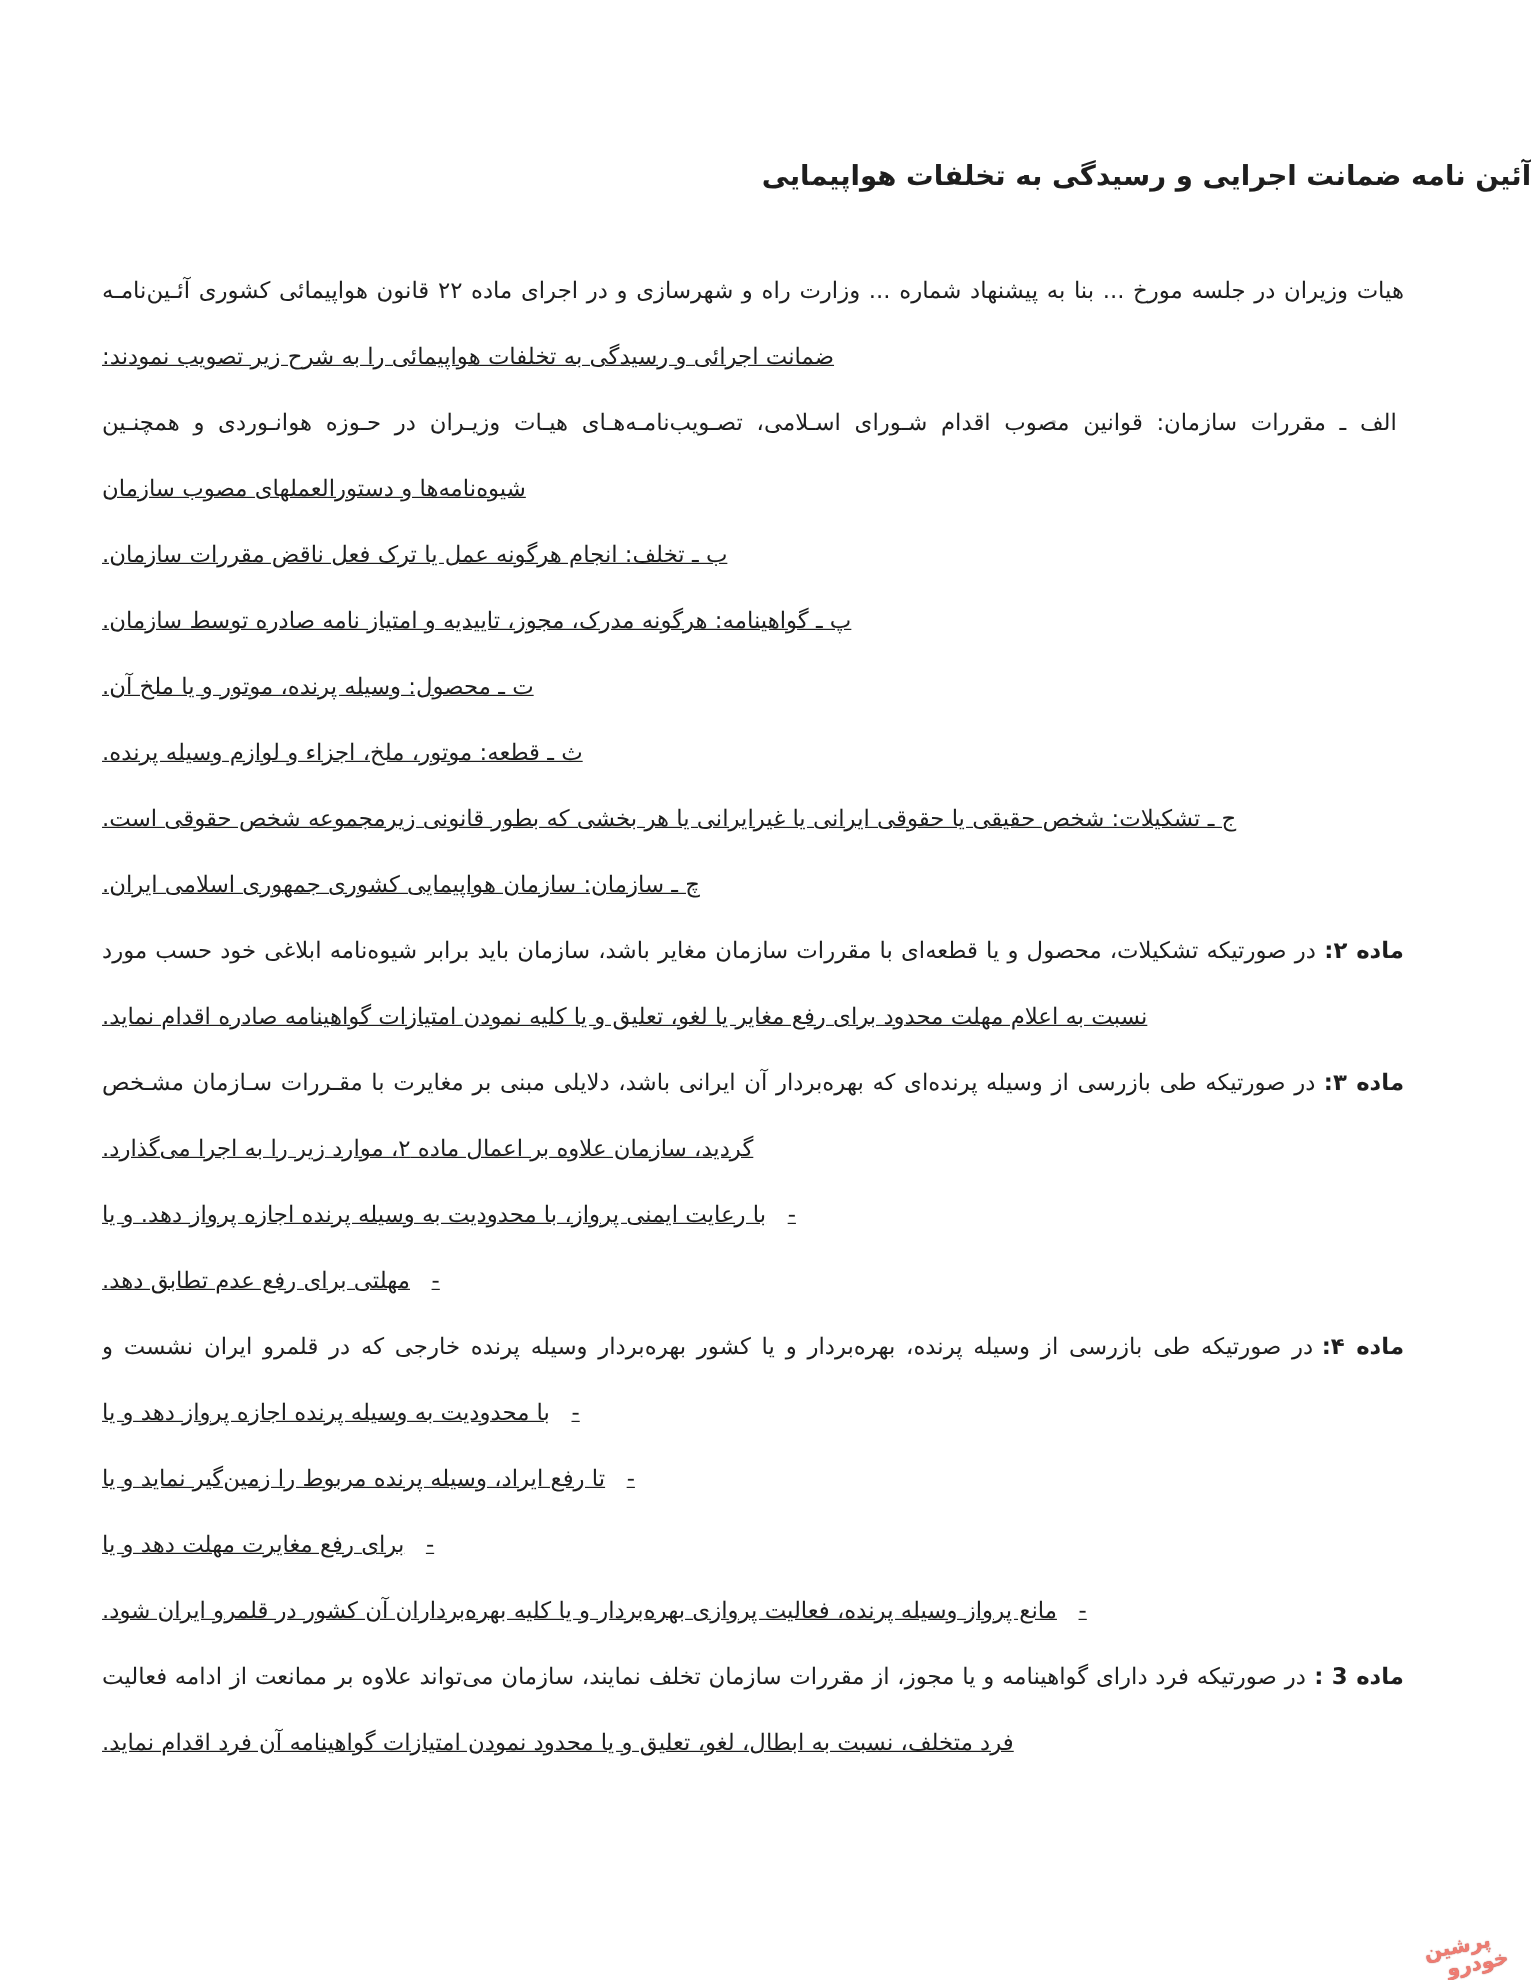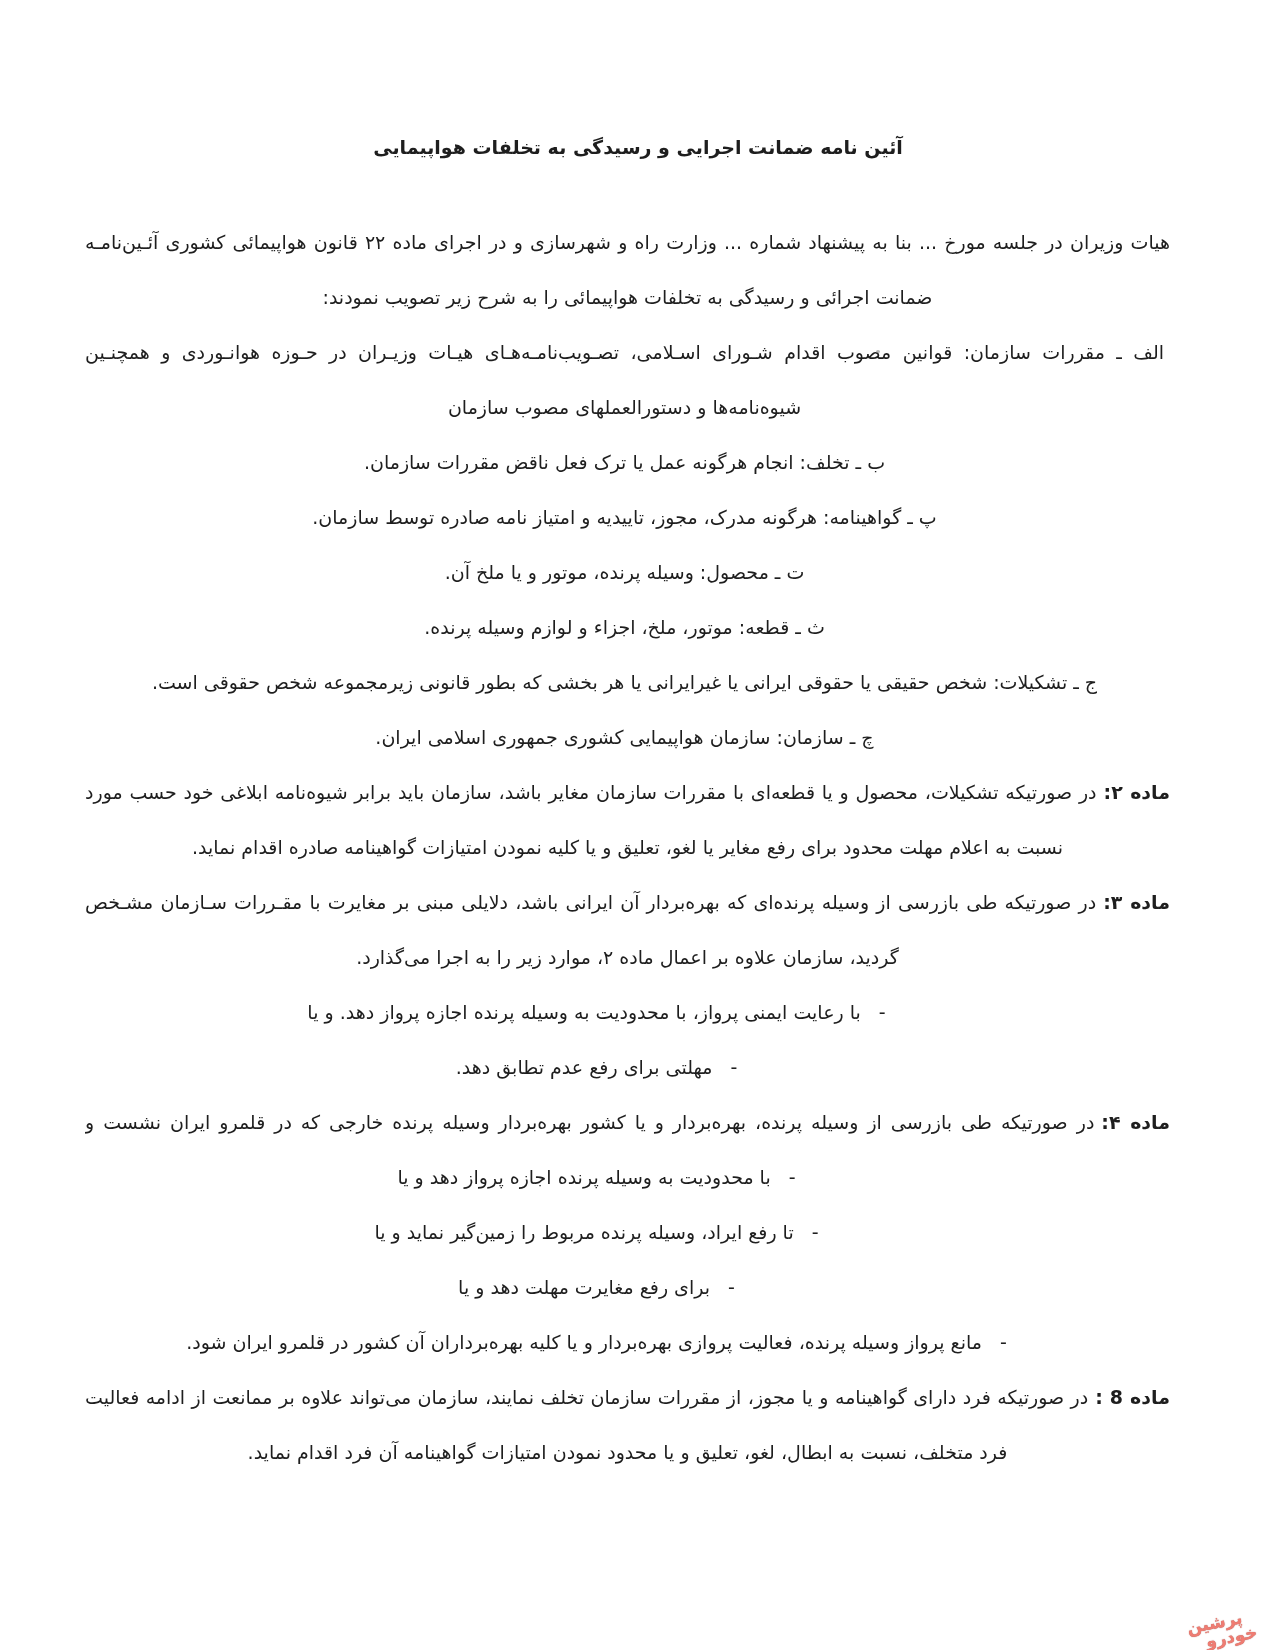--- a/index.html
+++ b/index.html
@@ -8,46 +8,46 @@
     background: #ffffff;
     position: relative;
     font-family: "DejaVu Sans", sans-serif;
     color: #1e1e1e;
     overflow: hidden;
   }
   .doc-title {
     position: absolute;
     top: 126px; left: 0; right: 0;
     height: 42px; line-height: 42px;
-    text-align: center;
     font-weight: bold;
-    font-size: 19px;
+    font-size: 23px;
     direction: rtl;
   }
   .content {
     position: absolute;
     top: 215px;
     right: 106px;
     left: 85px;
     direction: rtl;
     font-size: 19px;
   }
   .line {
     height: 55px;
     line-height: 55px;
   }
   .jline {
     text-align: justify;
     text-align-last: justify;
     overflow: hidden;
   }
   .rline {
-    text-align: center;
+    text-align: left;
     white-space: nowrap;
     overflow: hidden;
+    text-decoration: underline;
   }
   .art-label {
     font-weight: bold;
     margin-left: 7px;
   }
   .indent1 { padding-right: 6px; }
   .bullet { padding-right: 62px; }
   .bullet .dash { margin-left: 18px; }
   .speck {
     position: absolute;
@@ -100,21 +100,21 @@
     <div class="line rline bullet"><span class="dash">-</span><span>با رعایت ایمنی پرواز، با محدودیت به وسیله پرنده اجازه پرواز دهد. و یا</span></div>
     <div class="line rline bullet"><span class="dash">-</span><span>مهلتی برای رفع عدم تطابق دهد.</span></div>
 
     <div class="line jline"><span class="art-label">ماده ۴:</span><span>در صورتیکه طی بازرسی از وسیله پرنده، بهره‌بردار و یا کشور بهره‌بردار وسیله پرنده خارجی که در قلمرو ایران نشست و برخاست</span></div>
 
     <div class="line rline bullet"><span class="dash">-</span><span>با محدودیت به وسیله پرنده اجازه پرواز دهد و یا</span></div>
     <div class="line rline bullet"><span class="dash">-</span><span>تا رفع ایراد، وسیله پرنده مربوط را زمین‌گیر نماید و یا</span></div>
     <div class="line rline bullet"><span class="dash">-</span><span>برای رفع مغایرت مهلت دهد و یا</span></div>
     <div class="line rline bullet"><span class="dash">-</span><span>مانع پرواز وسیله پرنده، فعالیت پروازی بهره‌بردار و یا کلیه بهره‌برداران آن کشور در قلمرو ایران شود.</span></div>
 
-    <div class="line jline"><span class="art-label">ماده 8 :</span><span>در صورتیکه فرد دارای گواهینامه و یا مجوز، از مقررات سازمان تخلف نمایند، سازمان می‌تواند علاوه بر ممانعت از ادامه فعالیت</span></div>
+    <div class="line jline"><span class="art-label">ماده 3 :</span><span>در صورتیکه فرد دارای گواهینامه و یا مجوز، از مقررات سازمان تخلف نمایند، سازمان می‌تواند علاوه بر ممانعت از ادامه فعالیت</span></div>
     <div class="line rline">فرد متخلف، نسبت به ابطال، لغو، تعلیق و یا محدود نمودن امتیازات گواهینامه آن فرد اقدام نماید.</div>
 
   </div>
 
   <div class="speck" style="top:350px; left:876px;"></div>
 
   <div class="watermark" style="color: rgb(239, 124, 114); text-shadow: rgb(156, 69, 61) 0px 0px 1px;">
     <span class="wm-l1">پرشین</span>
     <span class="wm-l2">خودرو</span>
   </div>

